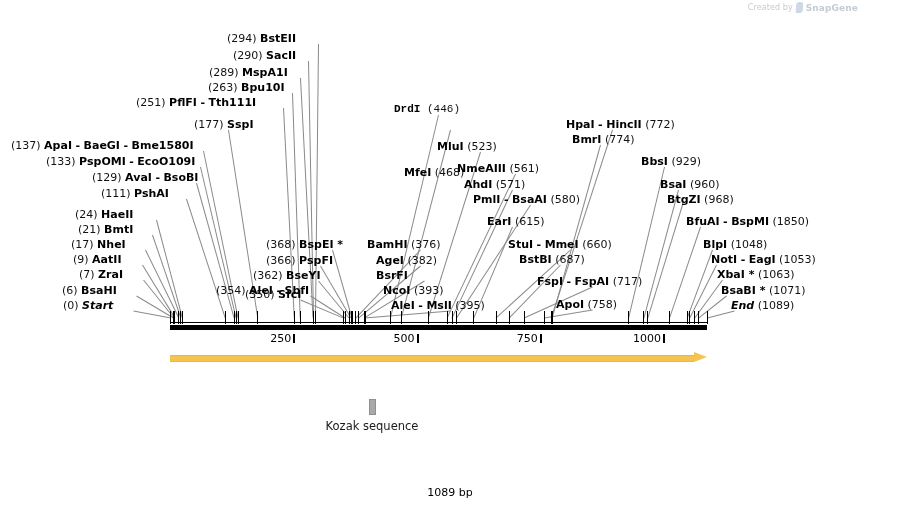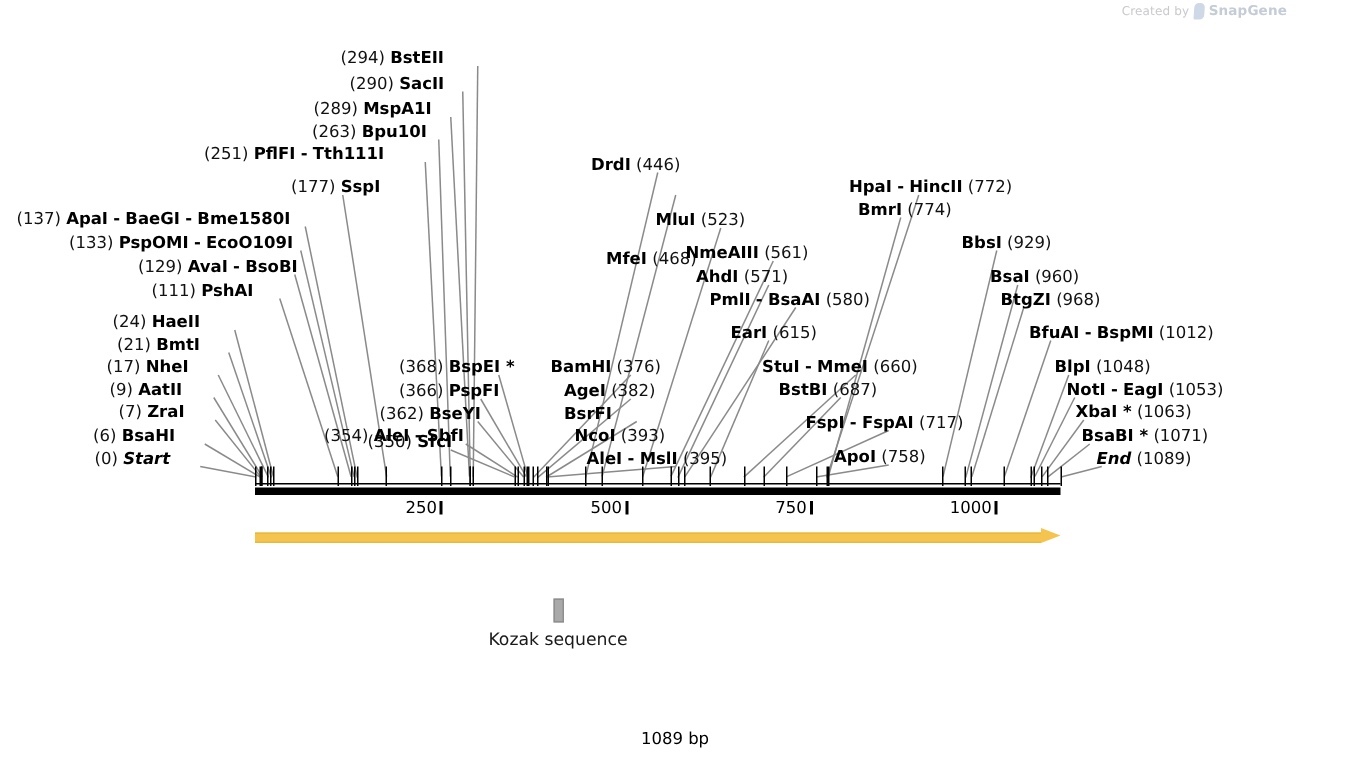--- a/index.html
+++ b/index.html
@@ -279,21 +279,21 @@
     <span class="nm">NcoI</span>
     <span class="pos">(393)</span>
   </div>
   <div class="lbl" style="left:391px;top:300px;">
     <span class="nm">AleI</span>
     <span class="sep">-</span>
     <span class="nm">MslI</span>
     <span class="pos">(395)</span>
   </div>
 
-  <div class="lbl" style="left:394px;top:104px;">
+  <div class="lbl" style="left:394px;top:104px;font-family:Liberation Mono, monospace;">
     <span class="nm">DrdI</span>
     <span class="pos">(446)</span>
   </div>
   <div class="lbl" style="left:404px;top:119px;margin-top:48px;">
     <span class="nm">MfeI</span>
     <span class="pos">(468)</span>
   </div>
   <div class="lbl" style="left:437px;top:141px;">
     <span class="nm">MluI</span>
     <span class="pos">(523)</span>
@@ -356,21 +356,21 @@
     <span class="pos">(960)</span>
   </div>
   <div class="lbl" style="left:667px;top:194px;text-align:right;">
     <span class="nm">BtgZI</span>
     <span class="pos">(968)</span>
   </div>
   <div class="lbl" style="left:686px;top:216px;">
     <span class="nm">BfuAI</span>
     <span class="sep">-</span>
     <span class="nm">BspMI</span>
-    <span class="pos">(1012)</span>
+    <span class="pos">(1850)</span>
   </div>
   <div class="lbl" style="left:703px;top:239px;">
     <span class="nm">BlpI</span>
     <span class="pos">(1048)</span>
   </div>
   <div class="lbl" style="left:711px;top:254px;">
     <span class="nm">NotI</span>
     <span class="sep">-</span>
     <span class="nm">EagI</span>
     <span class="pos">(1053)</span>

